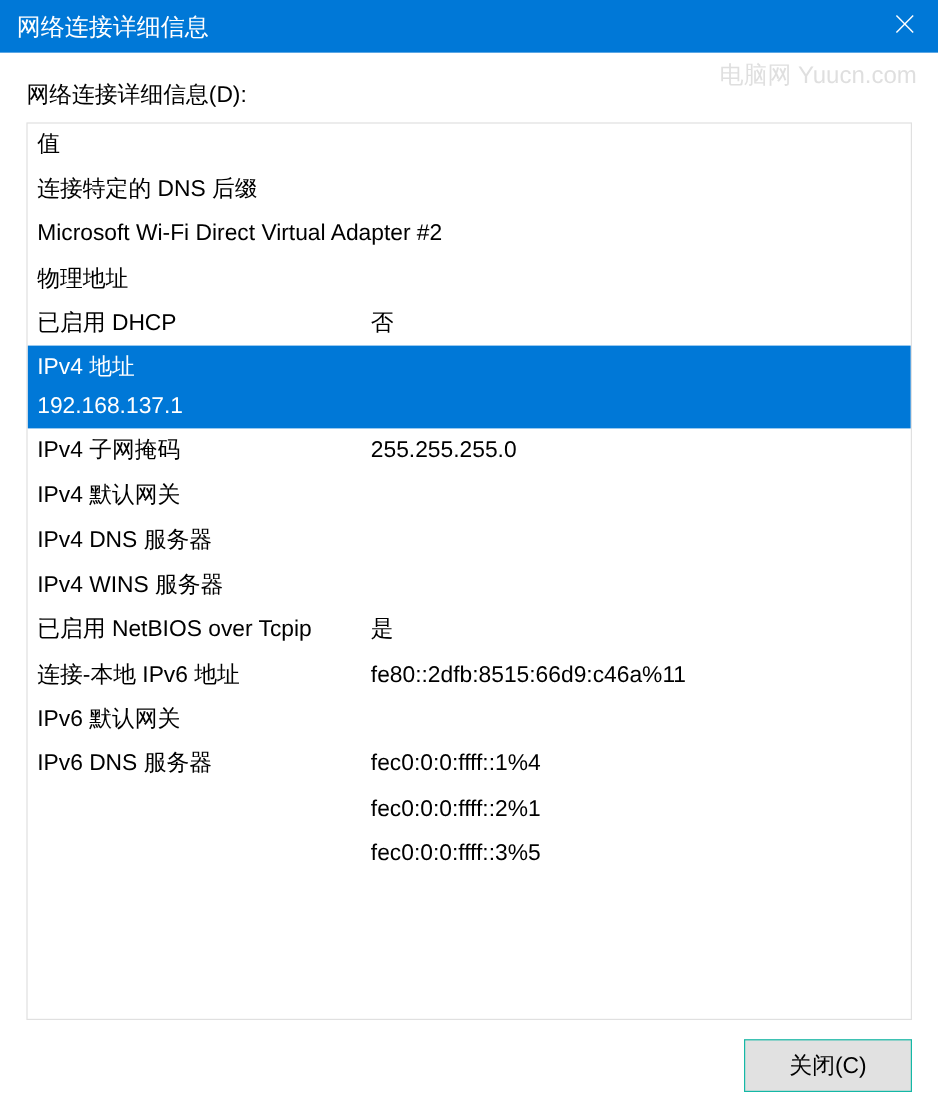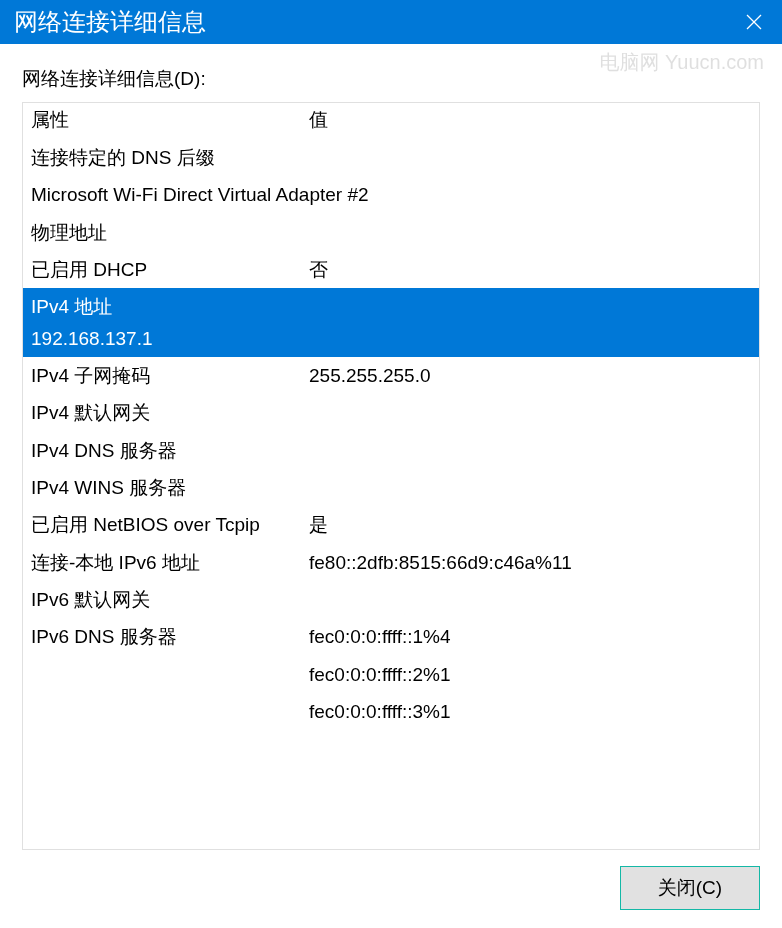--- a/index.html
+++ b/index.html
@@ -12,21 +12,21 @@
       display: flex;
       flex-direction: column;
     }
     .titlebar {
       background: #0078d7;
       color: #fff;
       height: 44px;
       display: flex;
       align-items: center;
       padding-left: 14px;
-      font-size: 24px;
+      font-size: 20px;
     }
     .titlebar .title { flex: 1; }
     .titlebar .close-btn {
       width: 56px;
       height: 44px;
       display: flex;
       align-items: center;
       justify-content: center;
       cursor: pointer;
     }
@@ -113,21 +113,20 @@
   </div>
 </div>
 
 <div class="watermark">电脑网 Yuucn.com</div>
 
 <div class="content">
   <div class="section-label">网络连接详细信息(D):</div>
 
   <div class="details-box">
     <div class="header-row">
-      <div class="col-prop">属性</div>
       <div class="col-val">值</div>
     </div>
     <div class="rows" id="rows-container">
         <div class="row">
           <div class="col-prop">连接特定的 DNS 后缀</div>
           <div class="col-val"></div>
         </div>
         <div class="row">
           <div class="col-val">Microsoft Wi-Fi Direct Virtual Adapter #2</div>
         </div>
@@ -173,21 +172,21 @@
         <div class="row">
           <div class="col-prop">IPv6 DNS 服务器</div>
           <div class="col-val">fec0:0:0:ffff::1%4</div>
         </div>
         <div class="row">
           <div class="col-prop"></div>
           <div class="col-val">fec0:0:0:ffff::2%1</div>
         </div>
         <div class="row">
           <div class="col-prop"></div>
-          <div class="col-val">fec0:0:0:ffff::3%1</div>
+          <div class="col-val">fec0:0:0:ffff::3%5</div>
         </div>
       </div>
   </div>
 
   <div class="footer">
     <button class="close-button">关闭(C)</button>
   </div>
 </div>
 
 </body></html>

